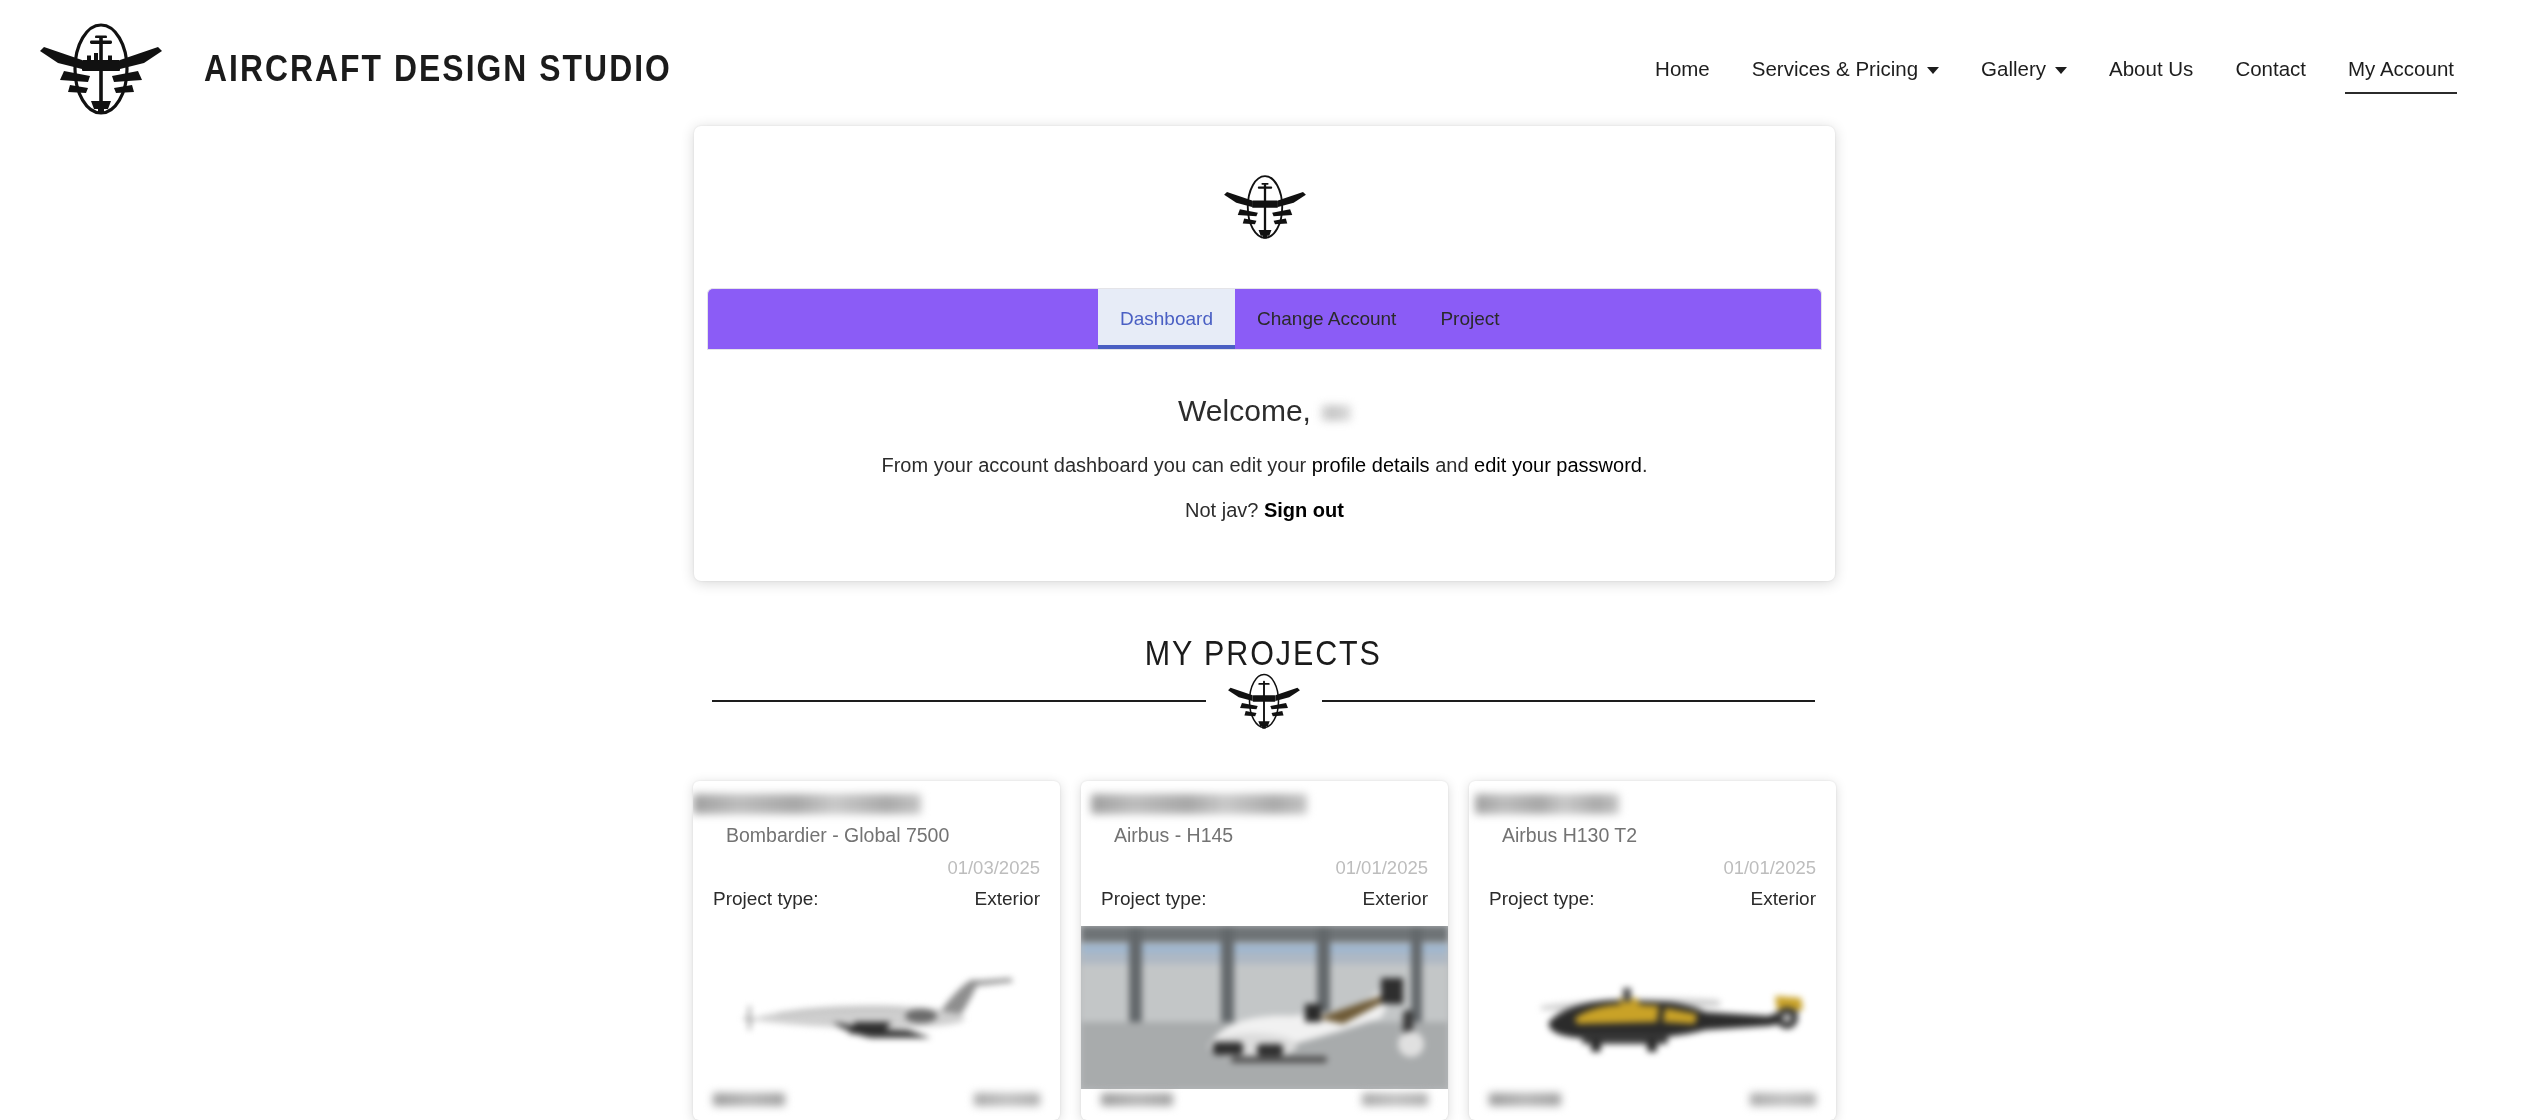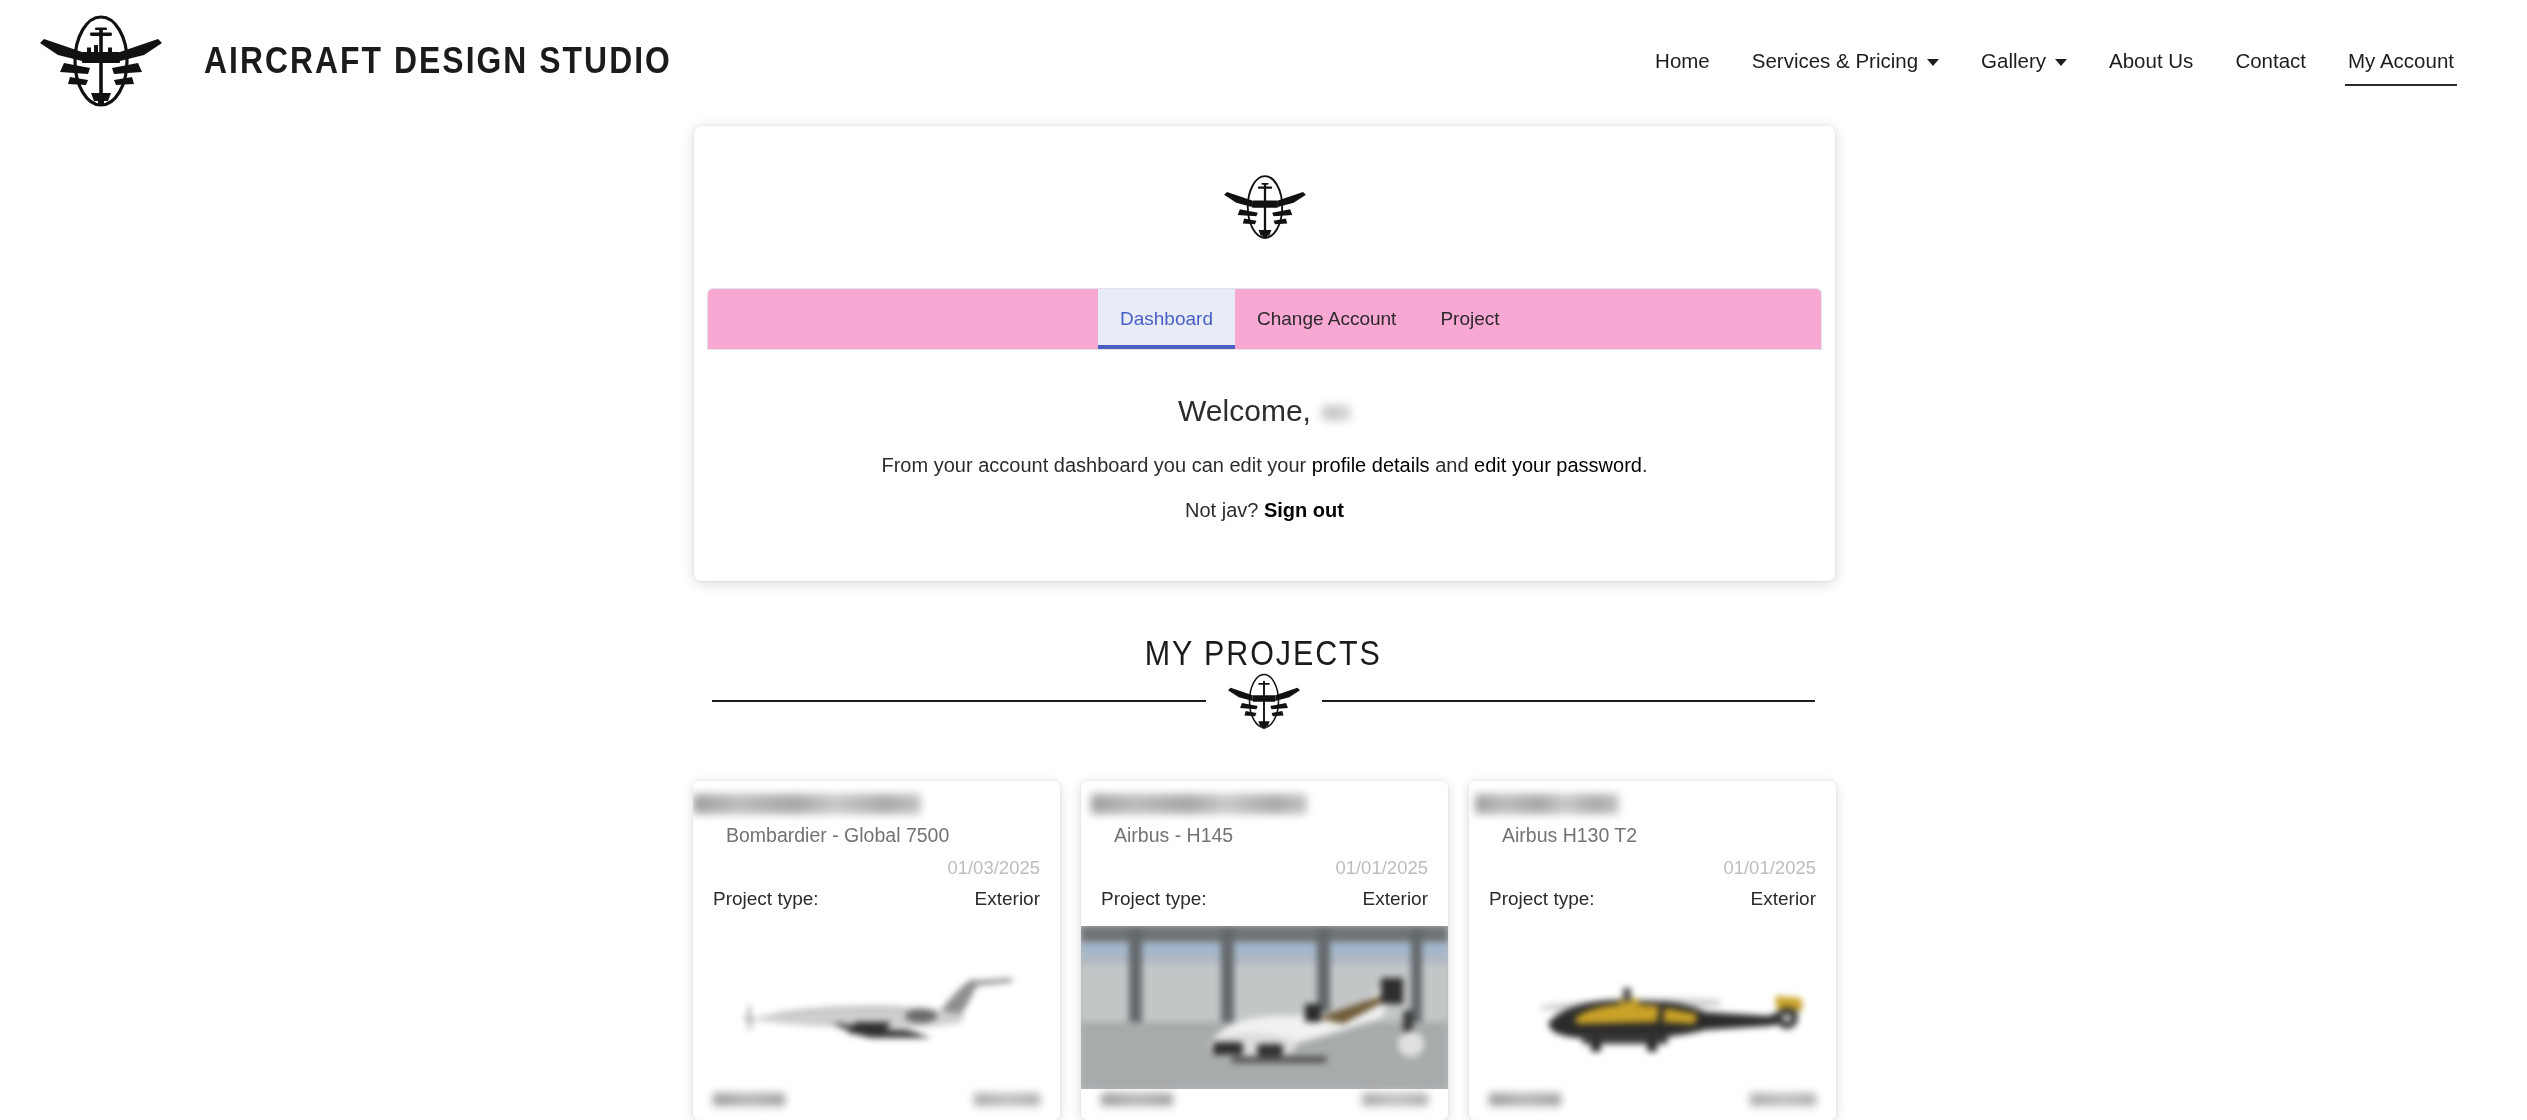--- a/index.html
+++ b/index.html
@@ -13,20 +13,21 @@
   }
 
   
   .site-header {
     height: 122px;
     display: flex;
     align-items: center;
     padding: 0 52px 0 38px;
     background: #ffffff;
     position: relative;
+    margin-top: 8px;
   }
   .brand { display: flex; align-items: center; gap: 40px; }
   .brand-logo { width: 126px; height: 92px; display: block; }
   .brand-name {
     font-family: "Liberation Sans Narrow", "Liberation Sans", sans-serif;
     font-weight: 700;
     font-size: 37px;
     letter-spacing: 2.4px;
     color: #1b1b1b;
     transform: scaleX(0.86);
@@ -90,21 +91,21 @@
   .tabs-panel {
     margin: 0 13px;
     border: 1px solid #e4e4e8;
     border-radius: 6px 6px 0 0;
     border-bottom: none;
     height: 61px;
     display: flex;
     align-items: stretch;
     justify-content: flex-start;
     padding-left: 390px;
-    background: #f9a8d4;
+    background: #8b5cf6;
   }
   .tab {
     display: flex;
     align-items: center;
     padding: 0 22px;
     font-size: 19px;
     color: #2a2a2a;
     cursor: pointer;
     position: relative;
   }

